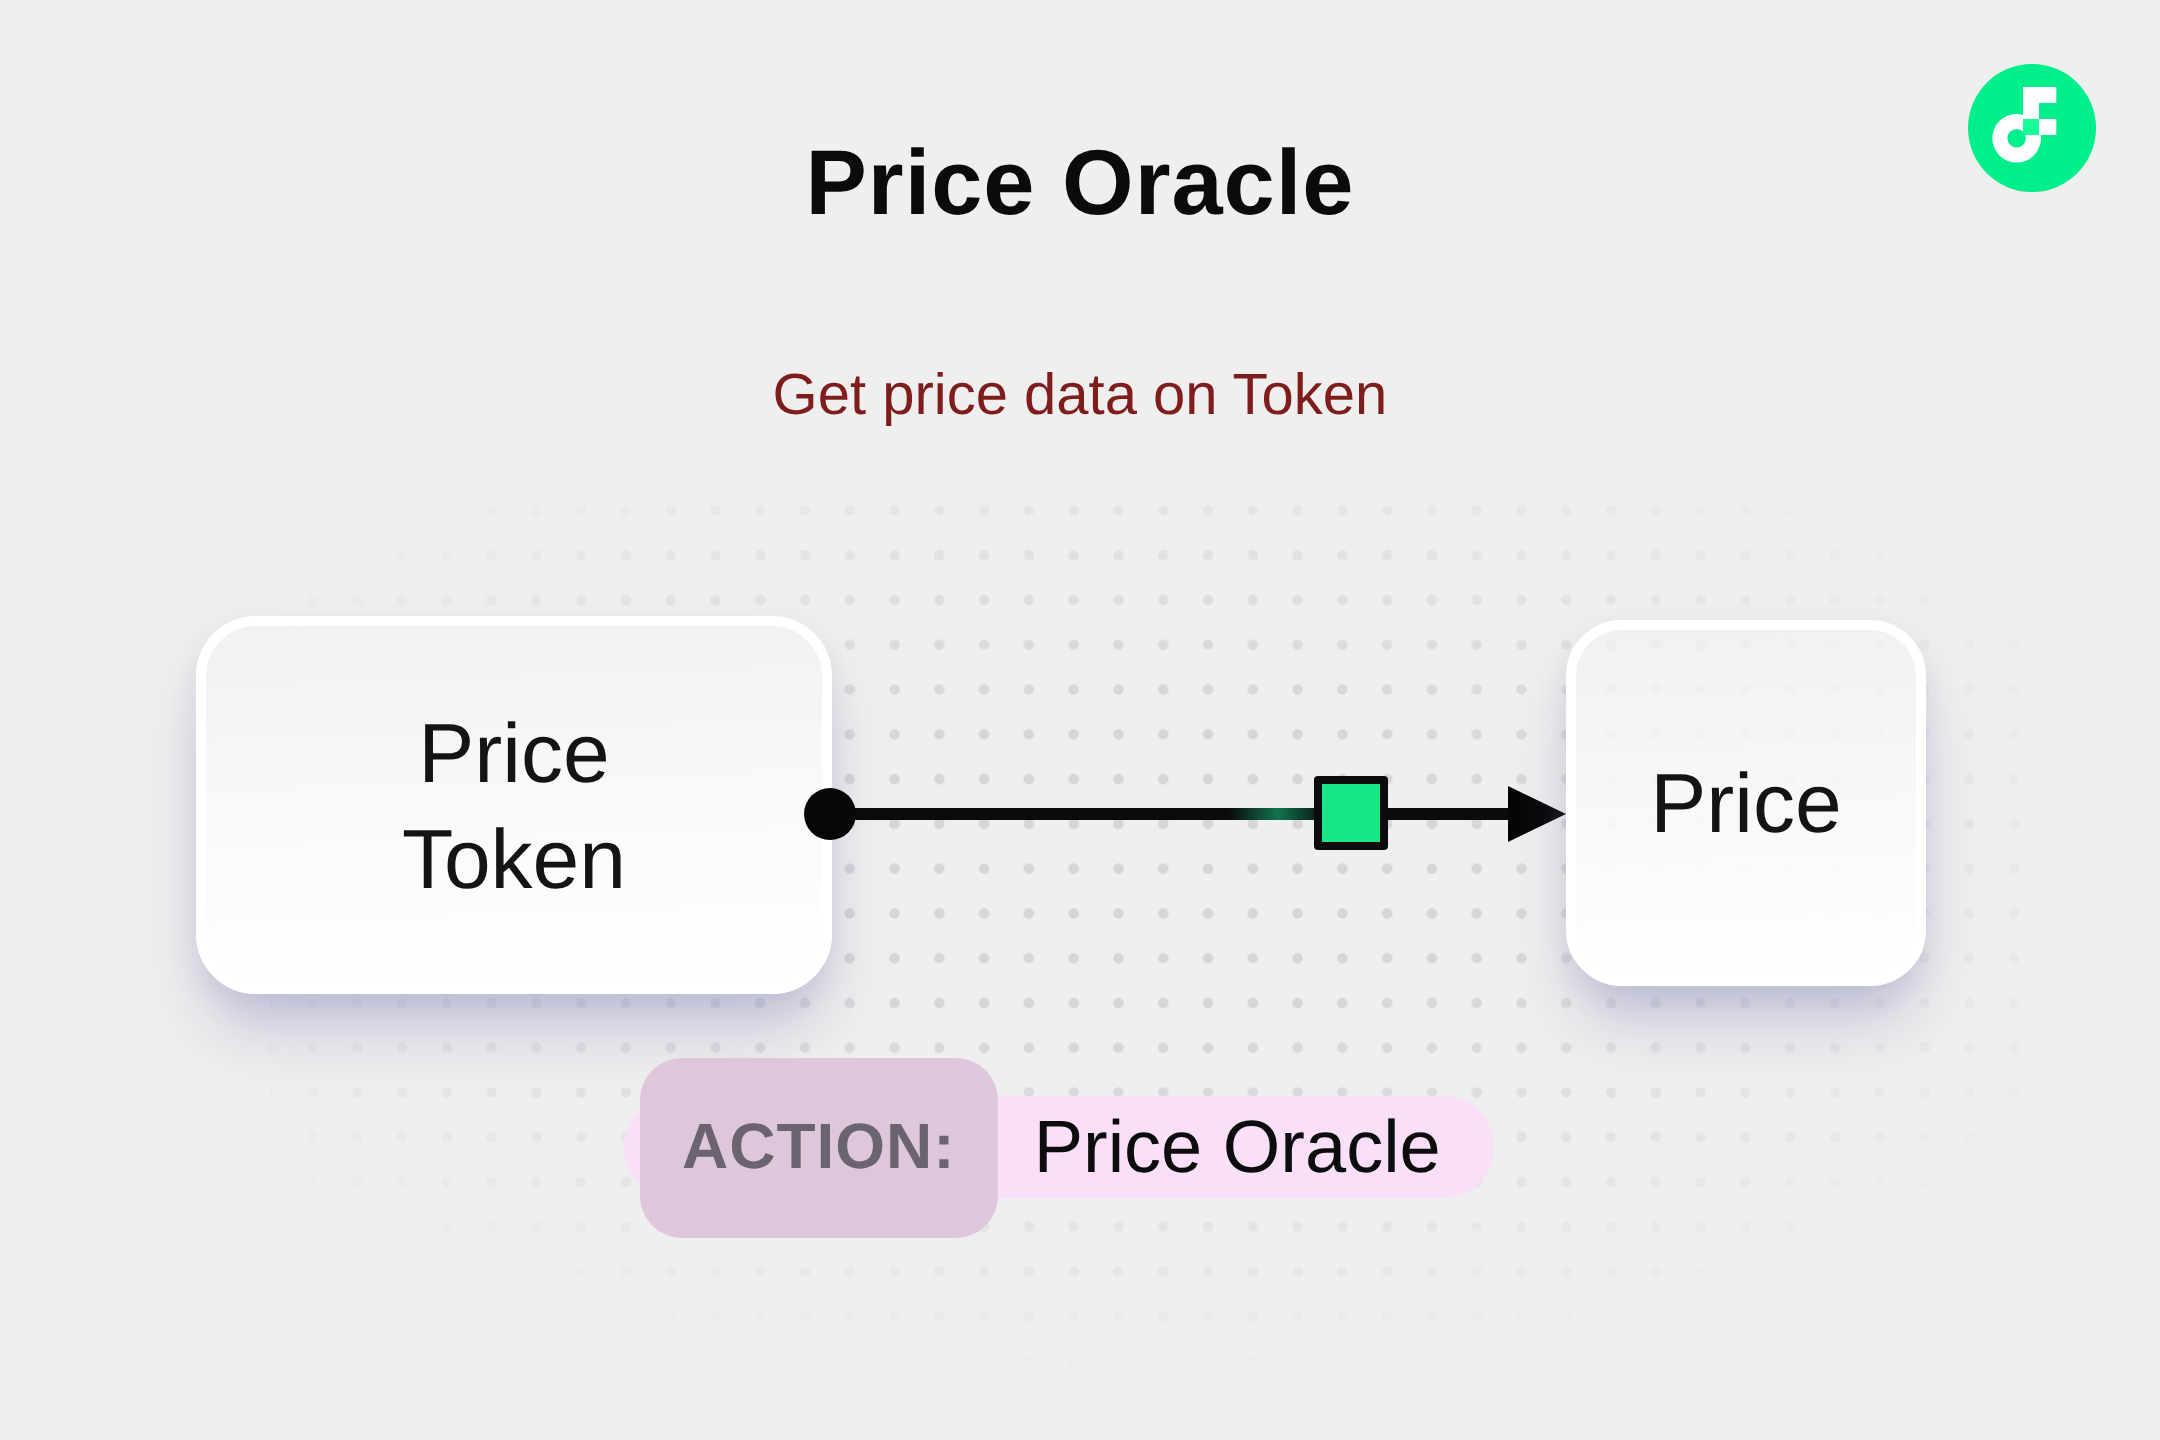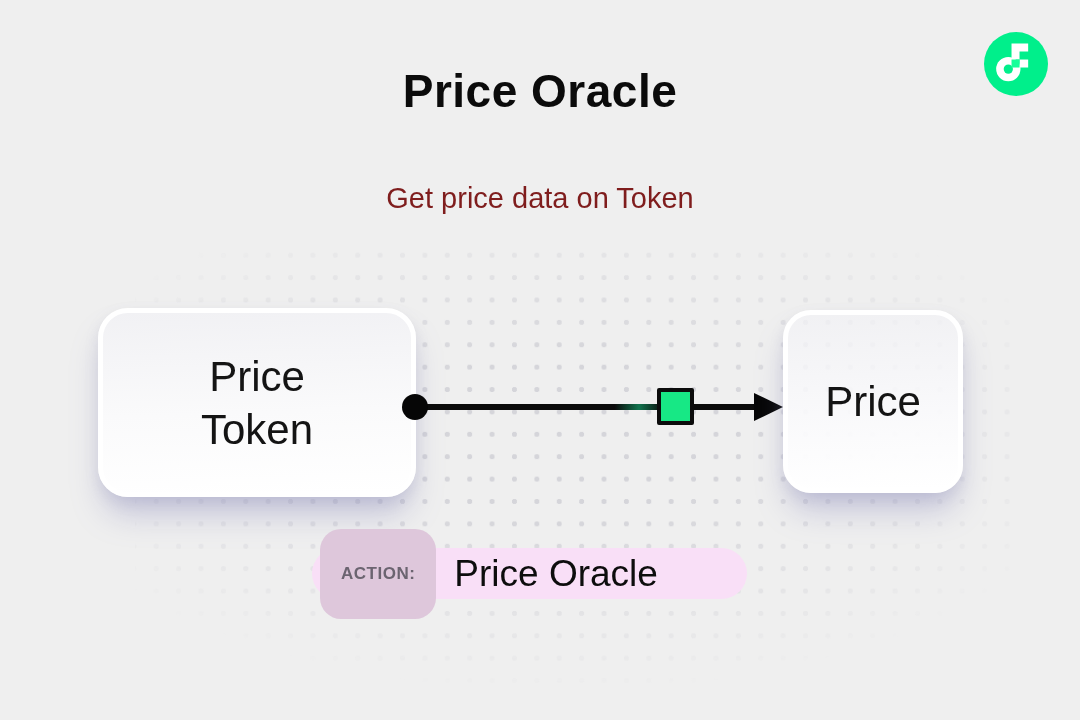--- a/index.html
+++ b/index.html
@@ -71,21 +71,21 @@
   }
 
   .action-badge{
     position:absolute;left:312px;top:548px;width:435px;height:51px;
     box-sizing:border-box;border-radius:26px;background:#F9DFF7;
     display:flex;align-items:center;padding-left:8px;
   }
   .action-badge-label{
     height:58px;border-radius:21px;background:#DEC7DB;
     padding:16px 21px;display:flex;align-items:center;
-    font-size:17px;font-weight:600;letter-spacing:.5px;color:#6B6470;
+    font-size:32px;font-weight:600;letter-spacing:.5px;color:#6B6470;
   }
   .action-badge-value{
     margin-left:18px;font-size:37px;color:#0D0D0D;white-space:nowrap;
   }
 </style>
 </head>
 <body>
 
 <div class="canvas">
 

